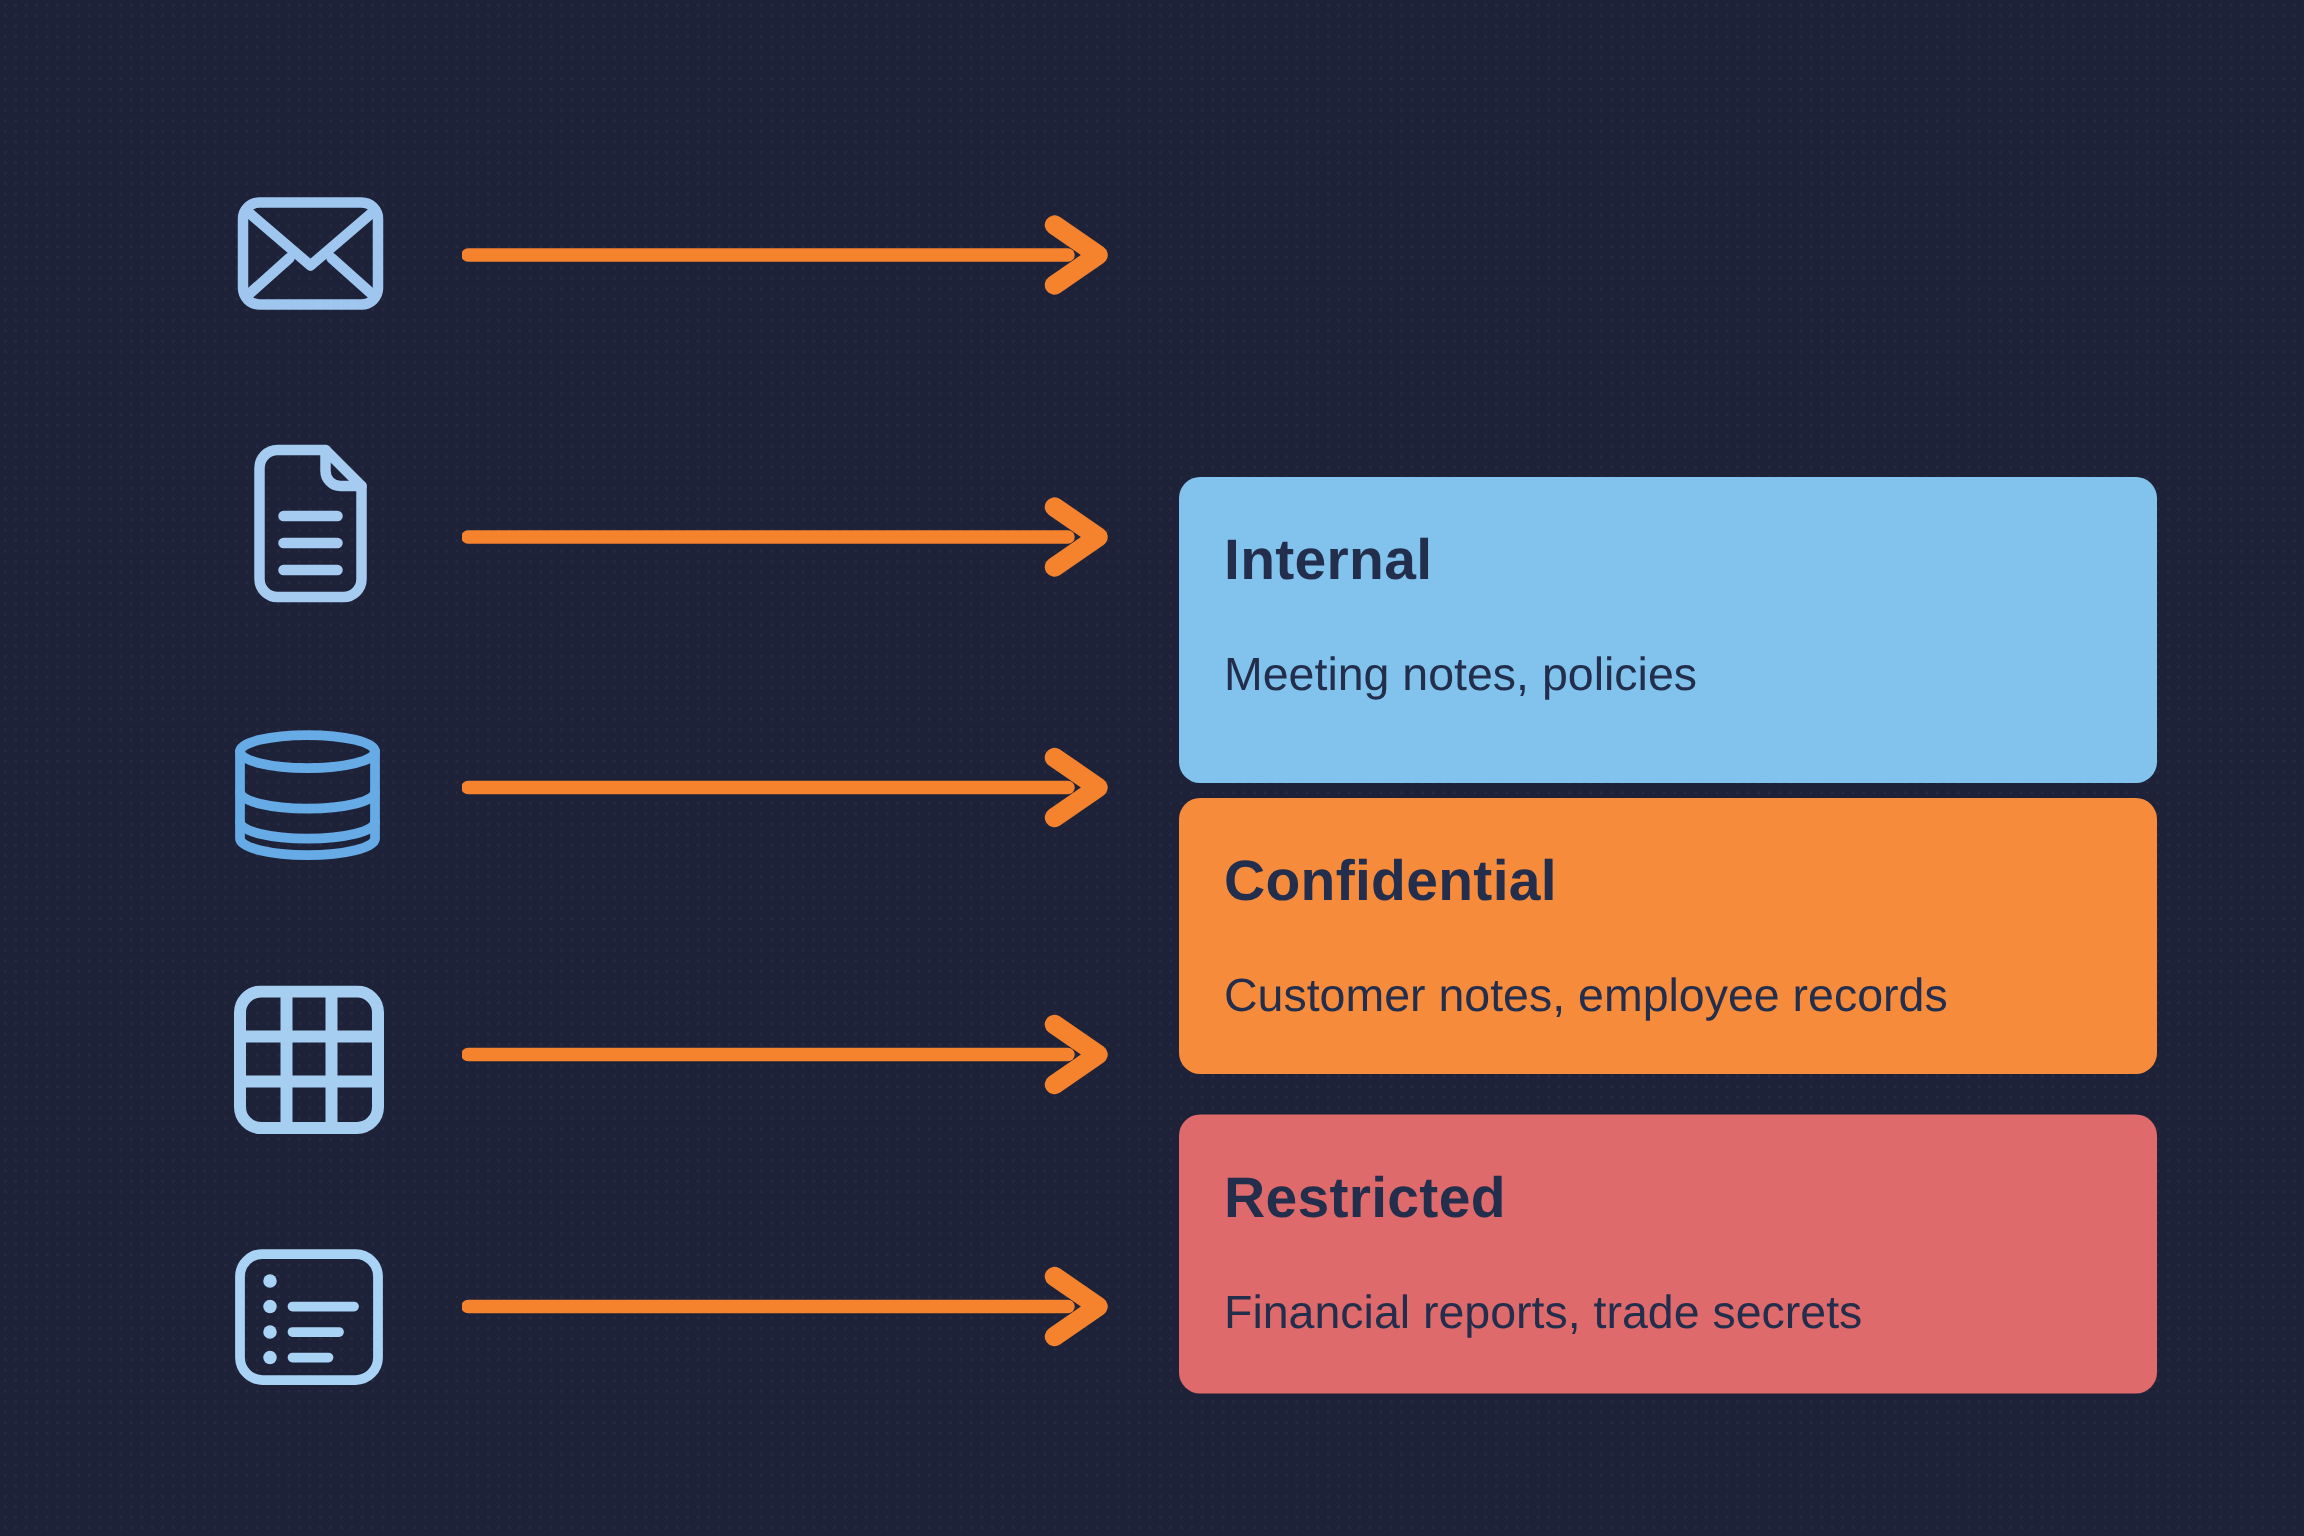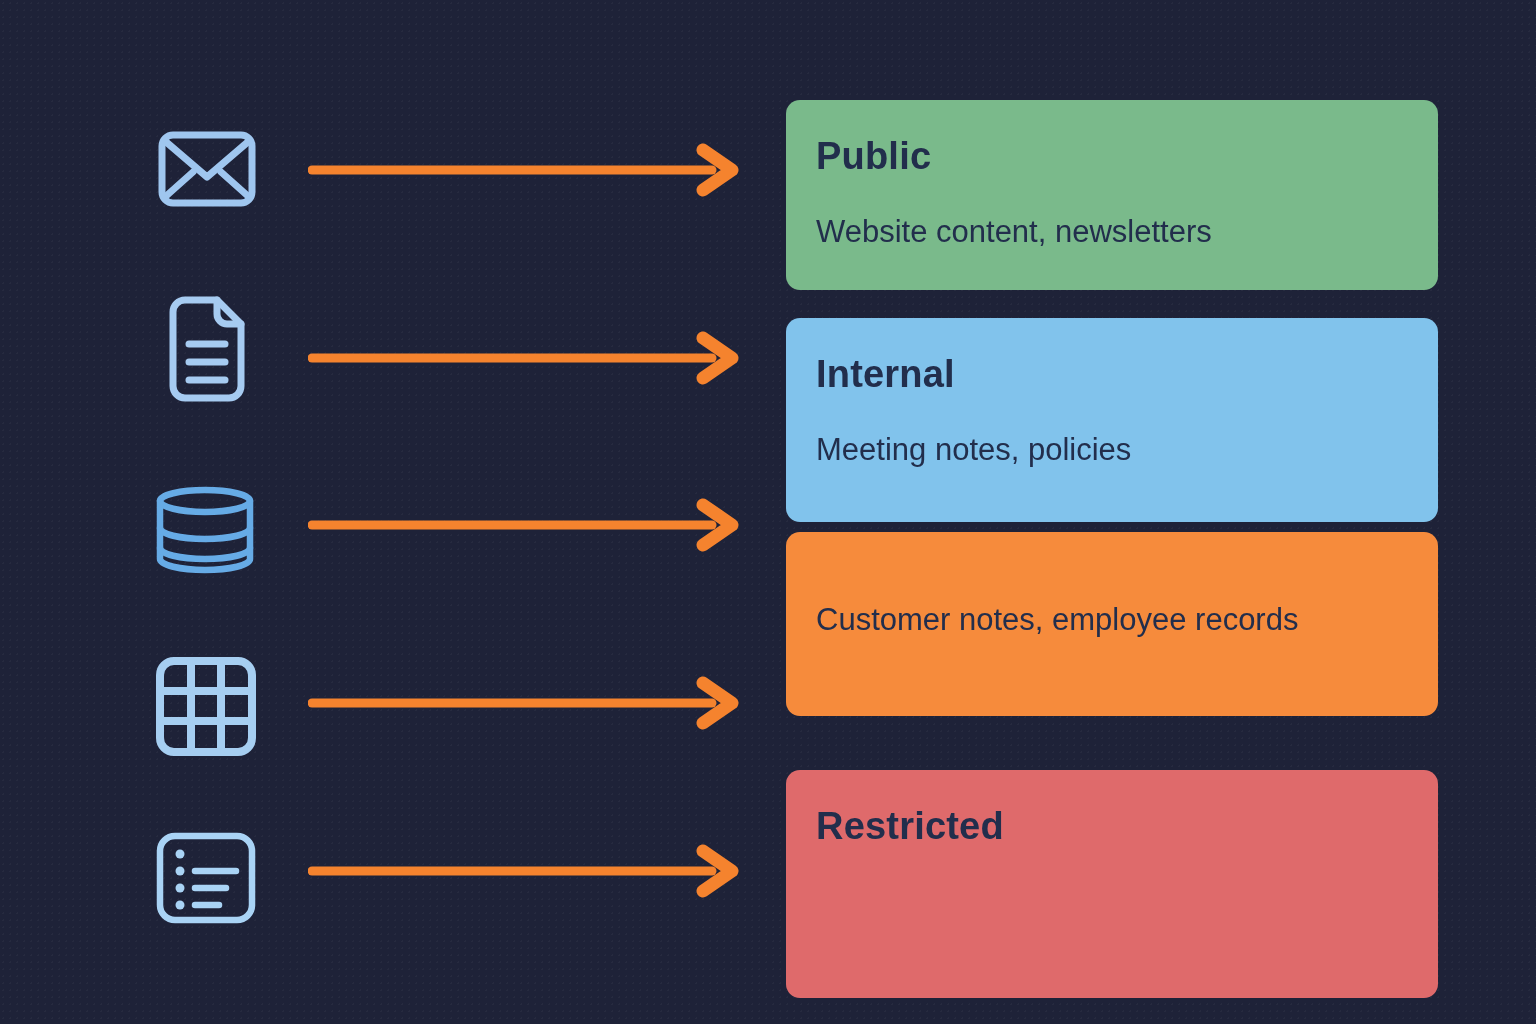--- a/index.html
+++ b/index.html
@@ -123,31 +123,29 @@
     </svg>
   </span>
 
   <span class="abs arrow" style="left: 308px; top: 843px; color: rgb(245, 131, 46);">
     <svg width="432" height="56" viewBox="0 0 432 56" fill="none" stroke="currentColor" stroke-linecap="round" stroke-linejoin="round">
       <line x1="4" y1="28" x2="404" y2="28" stroke-width="9"></line>
       <path d="M395 8 L424 28 L395 48" stroke-width="13"></path>
     </svg>
   </span>
 
-  <div class="class-box" style="top: 100px; height: 190px; background-color: rgb(122, 186, 139); color: rgb(34, 46, 76);">
-    <div class="class-title">Public</div>
-    <div class="class-desc">Website content, newsletters</div>
-  </div>
 
   <div class="class-box" style="top: 318px; height: 204px; background-color: rgb(129, 195, 236); color: rgb(34, 46, 76);">
     <div class="class-title">Internal</div>
     <div class="class-desc">Meeting notes, policies</div>
   </div>
 
   <div class="class-box" style="top: 532px; height: 184px; background-color: rgb(246, 139, 60); color: rgb(34, 46, 76);">
+    <div class="class-title">Confidential</div>
     <div class="class-desc">Customer notes, employee records</div>
   </div>
 
-  <div class="class-box" style="top: 770px; height: 228px; background-color: rgb(223, 106, 107); color: rgb(34, 46, 76);">
+  <div class="class-box" style="top: 743px; height: 186px; background-color: rgb(223, 106, 107); color: rgb(34, 46, 76);">
     <div class="class-title">Restricted</div>
+    <div class="class-desc">Financial reports, trade secrets</div>
   </div>
 
 </div>
 
 </body></html>

